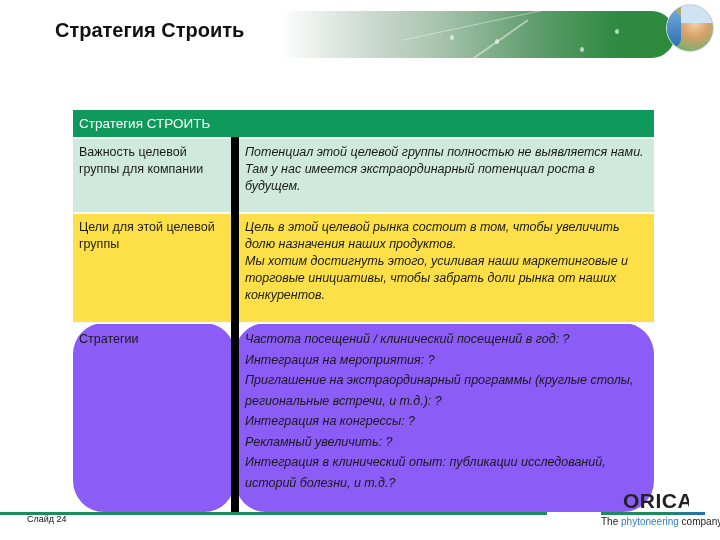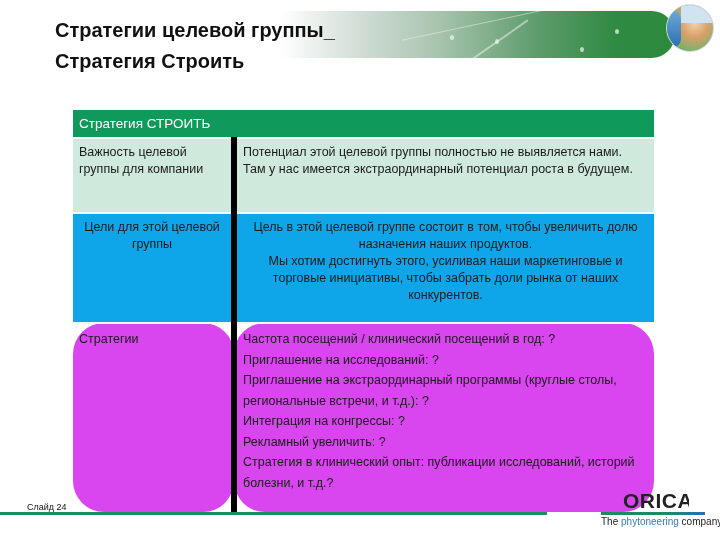--- a/index.html
+++ b/index.html
@@ -43,30 +43,30 @@
     }
     .table {
       position: absolute; left: 73px; top: 110px; width: 581px;
       border-collapse: collapse; font-size: 12.5px; line-height: 17px;
     }
     .table td { vertical-align: top; padding: 5px 6px; }
     .table .hdr td {
       background: #0f9a5b; color: #ffffff; font-size: 13.5px; height: 17px; padding: 5px 6px;
     }
     .table .r1 td { background: #cfeadc; height: 63px; }
-    .table .r2 td { background: #0ea5e9; height: 98px; text-align: center; }
-    .table .r3 td { background: #d946ef; height: 178px; line-height: 20.5px; border-radius: 31px; }
-    .table .c1 { width: 146px; border-right: 6px solid #000000; }
+    .table .r2 td { background: #fde047; height: 98px; }
+    .table .r3 td { background: #8b5cf6; height: 178px; line-height: 20.5px; border-radius: 31px; }
+    .table .c1 { width: 146px; border-right: 8px solid #000000; }
     .table tr + tr td { border-top: 2px solid #f4faf6; }
-    .line { display: block; }
+    .line { display: block; font-style: italic; }
     .footer-line {
       position: absolute; left: 0; top: 512px; width: 547px; height: 3px; background: #1f8a5e;
     }
     .slide-num {
-      position: absolute; left: 27px; top: 502px; font-size: 9px; color: #111;
+      position: absolute; left: 27px; top: 514px; font-size: 9px; color: #111;
     }
     .brand {
       position: absolute; left: 623px; top: 489px; width: 66px; height: 24px; overflow: hidden;
       font-size: 21px; font-weight: bold; color: #222; letter-spacing: 0.5px;
       text-align: right; line-height: 24px;
     }
     .brand-line {
       position: absolute; left: 601px; top: 512px; width: 104px; height: 3px;
       background: linear-gradient(90deg, #1f8a5e 0%, #1f8a5e 60%, #2a6fb3 100%);
     }
@@ -85,51 +85,50 @@
   <div class="dot" style="left:215px;top:28px;"></div>
   <div class="dot" style="left:335px;top:18px;"></div>
   <div class="dot" style="left:300px;top:36px;"></div>
 </div>
 <div class="logo-circle">
   <div class="sky"></div>
   <div class="blue"></div>
 </div>
 
 <div class="title">
-  <div>Стратегии целевой группы_</div>
   <div>Стратегия Строить</div>
 </div>
 
 <table class="table">
   <tbody>
       <tr class="hdr">
     <td colspan="2">Стратегия СТРОИТЬ</td>
   </tr>
   <tr class="r1">
     <td class="c1">Важность целевой группы для компании</td>
     <td>
       <span class="line">Потенциал этой целевой группы полностью не выявляется нами. Там у нас имеется экстраординарный потенциал роста в будущем.</span>
     </td>
   </tr>
   <tr class="r2">
     <td class="c1">Цели для этой целевой группы</td>
     <td>
-      <span class="line">Цель в этой целевой группе состоит в том, чтобы увеличить долю назначения наших продуктов.</span>
+      <span class="line">Цель в этой целевой рынка состоит в том, чтобы увеличить долю назначения наших продуктов.</span>
       <span class="line">Мы хотим достигнуть этого, усиливая наши маркетинговые и торговые инициативы, чтобы забрать доли рынка от наших конкурентов.</span>
     </td>
   </tr>
   <tr class="r3">
     <td class="c1">Стратегии</td>
     <td>
       <span class="line">Частота посещений / клинический посещений в год: ?</span>
-      <span class="line">Приглашение на исследований: ?</span>
+      <span class="line">Интеграция на мероприятия: ?</span>
       <span class="line">Приглашение на экстраординарный программы (круглые столы, региональные встречи, и т.д.): ?</span>
       <span class="line">Интеграция на конгрессы: ?</span>
       <span class="line">Рекламный увеличить: ?</span>
-      <span class="line">Стратегия в клинический опыт: публикации исследований, историй болезни, и т.д.?</span>
+      <span class="line">Интеграция в клинический опыт: публикации исследований, историй болезни, и т.д.?</span>
     </td>
   </tr>
 </tbody>
   </table>
 
 <div class="footer-line"></div>
 <div class="slide-num">Слайд 24</div>
 
 <div class="brand"><span>ORICA</span></div>
 <div class="brand-line"></div>

